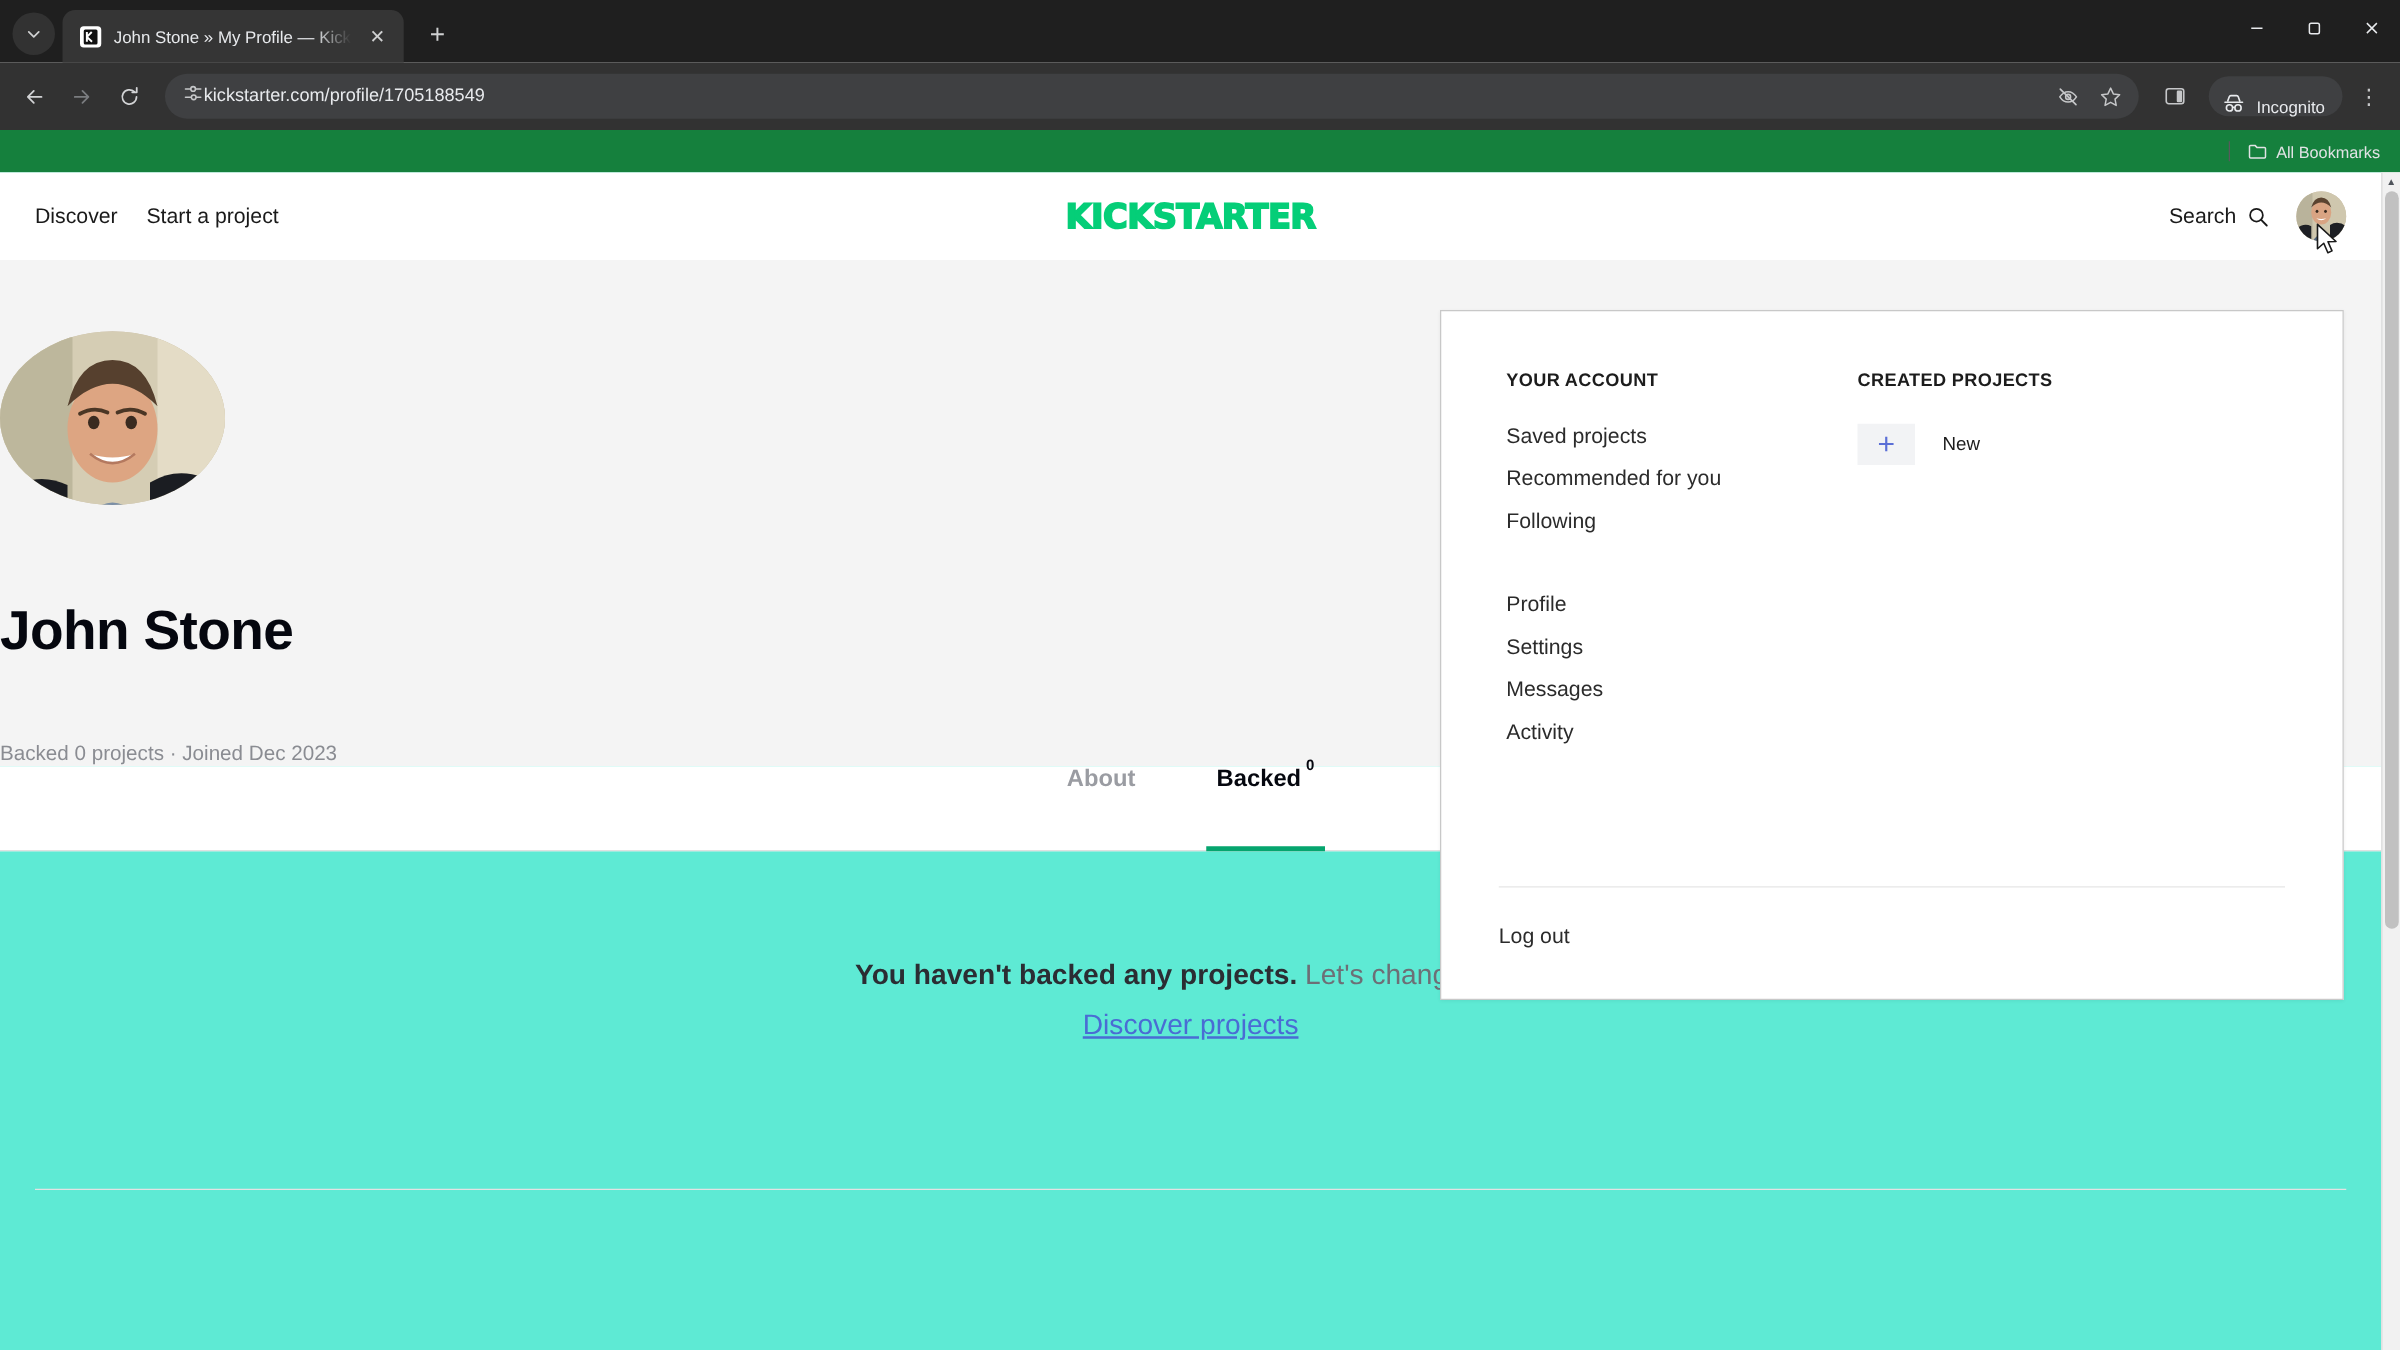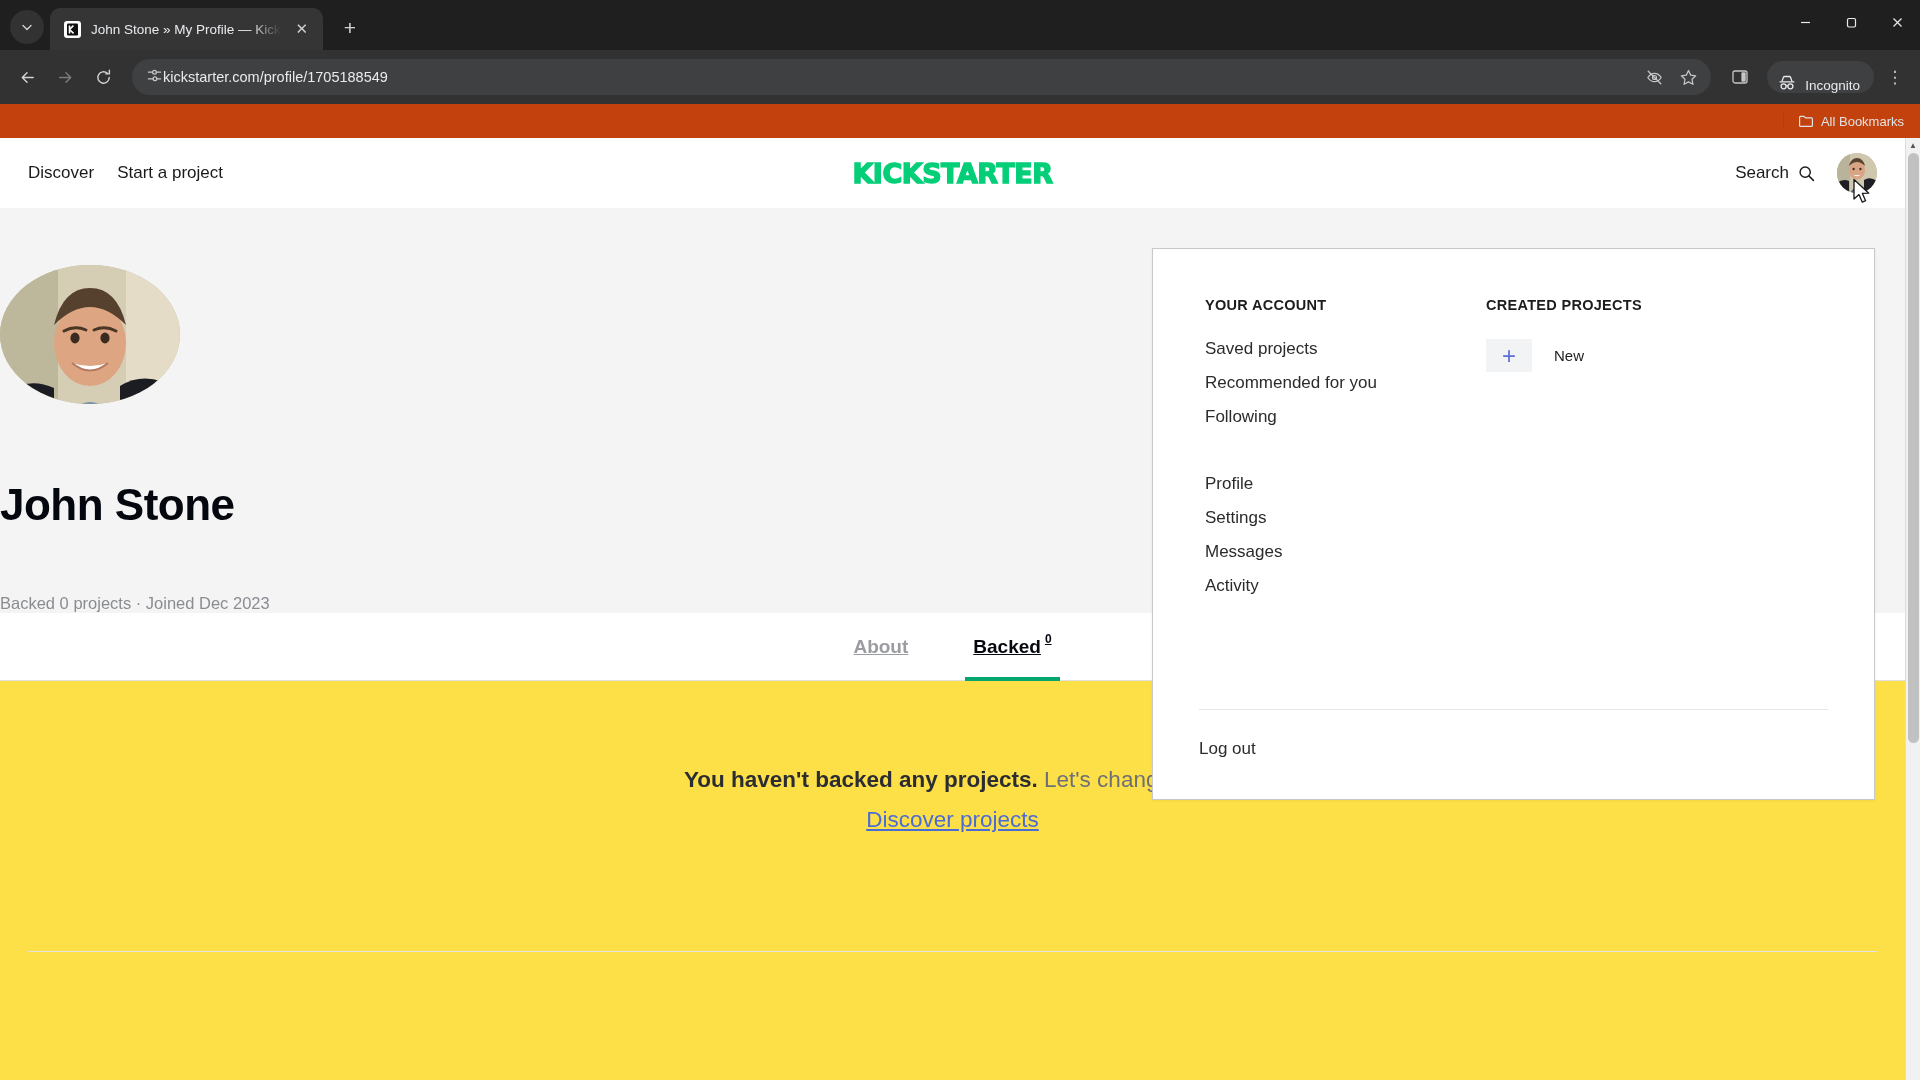--- a/index.html
+++ b/index.html
@@ -90,36 +90,36 @@
     height: 32px; border-radius: 16px; background: #3f4042;
     display: flex; align-items: flex-end; gap: 8px; padding: 0 14px 0 10px;
     color: #e8eaed; font-size: 13.5px; margin-left: 6px;
   }
   .menu-dots {
     width: 30px; height: 34px; display: flex; align-items: center;
     justify-content: center; color: #c6c7c9; font-size: 17px; margin-left: 2px;
   }
 
   .bookmarks {
-    height: 34px; background: #c2410c;
+    height: 34px; background: #15803d;
     display: flex; align-items: center; justify-content: flex-end;
     padding-right: 16px; gap: 8px;
   }
   .bm-sep { width: 1px; height: 16px; background: #585a5c; margin-right: 6px; }
   .bm-item {
     display: flex; align-items: center; gap: 7px;
     color: #e1e3e5; font-size: 13px;
   }
 
   
   .viewport {
     position: absolute; left: 0; top: 138px;
     width: 1920px; height: 942px; background: #fff; overflow: hidden;
   }
-  .page { width: 1905px; height: 942px; position: relative; background: #fde047; }
+  .page { width: 1905px; height: 942px; position: relative; background: #5eead4; }
 
   
   .site-header {
     height: 70px; background: #fff;
     display: flex; align-items: center; position: relative;
     padding: 0 28px;
   }
   .nav-left { display: flex; align-items: center; gap: 23px; }
   .nav-link { font-size: 17px; color: #05ce78; color: #1a1a1a; }
   .brand {
@@ -157,21 +157,21 @@
   }
 
   
   .tabs-row {
     height: 68px; display: flex; align-items: center; justify-content: center;
     gap: 65px; border-bottom: 1px solid #e0e0e0; background: #fff;
     position: relative;
   }
   .ptab {
     font-size: 19px; font-weight: 600; color: #9a9ca2;
-    height: 68px; display: flex; align-items: center; position: relative; text-decoration: underline;
+    height: 68px; display: flex; align-items: flex-start; position: relative;
   }
   .ptab.active { color: #05070f; }
   .ptab.active::after {
     content: ""; position: absolute; left: -8px; right: -8px; bottom: 0;
     height: 4px; background: #05a56e;
   }
   .ptab sup { font-size: 12px; font-weight: 600; margin-left: 4px; top: -8px; position: relative; }
 
   
   .empty {

